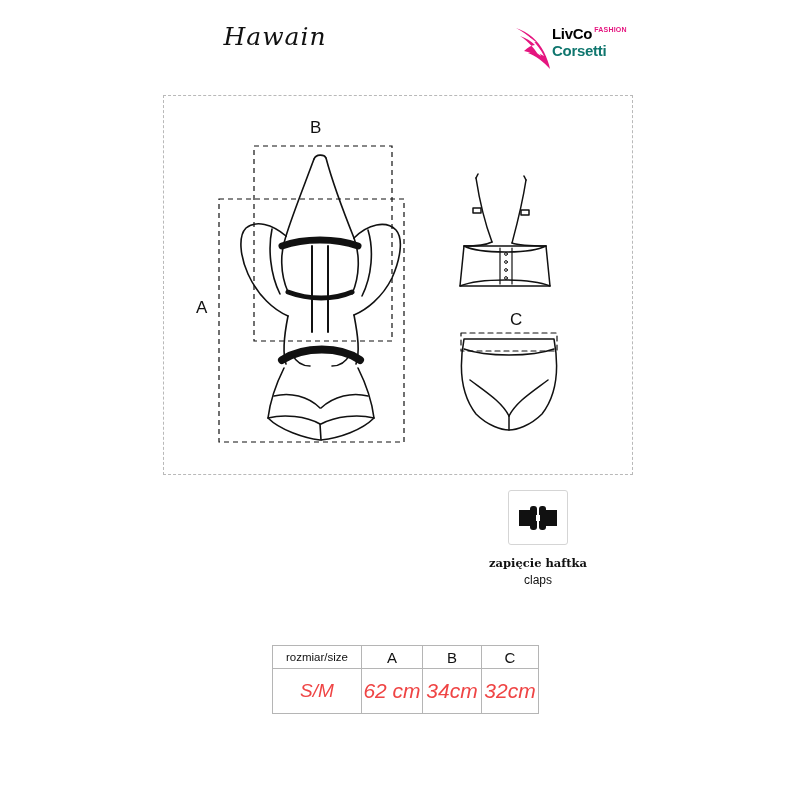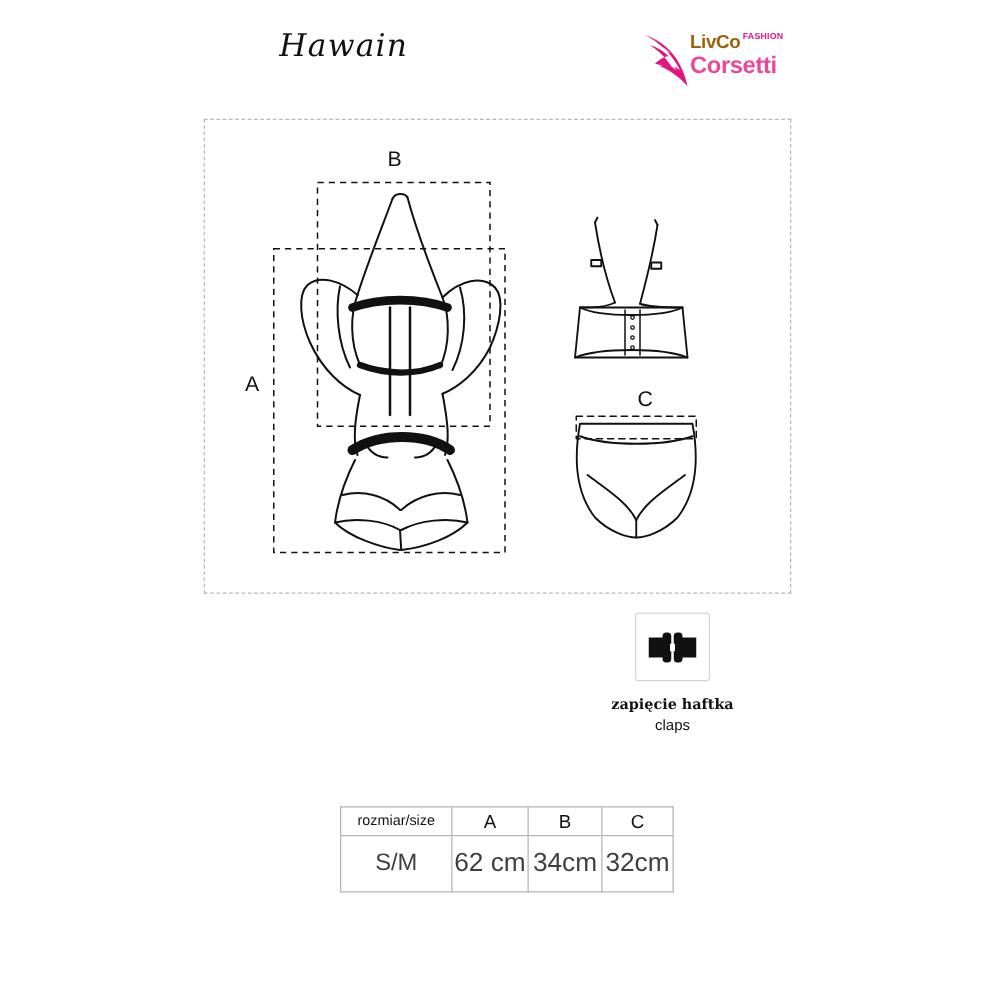--- a/index.html
+++ b/index.html
@@ -52,37 +52,37 @@
   .brand-text {
     position: absolute;
     left: 38px;
     top: 4px;
     line-height: 1.0;
   }
   .brand-livco {
     font-family: "Liberation Sans", sans-serif;
     font-weight: bold;
     font-size: 15px;
-    color: #a16207;
+    color: #000000;
     letter-spacing: -0.3px;
   }
   .brand-fashion {
     font-family: "Liberation Sans", sans-serif;
     font-weight: bold;
     font-size: 7px;
     color: #e5157f;
     letter-spacing: 0.2px;
     vertical-align: top;
     margin-left: 2px;
   }
   .brand-corsetti {
     font-family: "Liberation Sans", sans-serif;
     font-weight: bold;
-    font-size: 19px;
-    color: #ec4899;
+    font-size: 15px;
+    color: #0f766e;
     letter-spacing: -0.3px;
     display: block;
     margin-top: 1px;
   }
 
   
   .diagram-panel {
     position: absolute;
     left: 163px;
     top: 95px;
@@ -167,21 +167,22 @@
     height: 22px;
     font-size: 11.5px;
     color: #111;
   }
   .size-table .head-letter {
     font-size: 15px;
   }
   .size-table .row-cell {
     height: 44px;
     font-size: 21px;
-    color: #404040;
+    color: #ef4444;
+    font-style: italic;
   }
   .size-table .row-name {
     font-size: 19px;
   }
   .c-label { width: 88px; }
   .c-a { width: 60px; }
   .c-b { width: 58px; }
   .c-c { width: 56px; }
 </style>
 </head>

